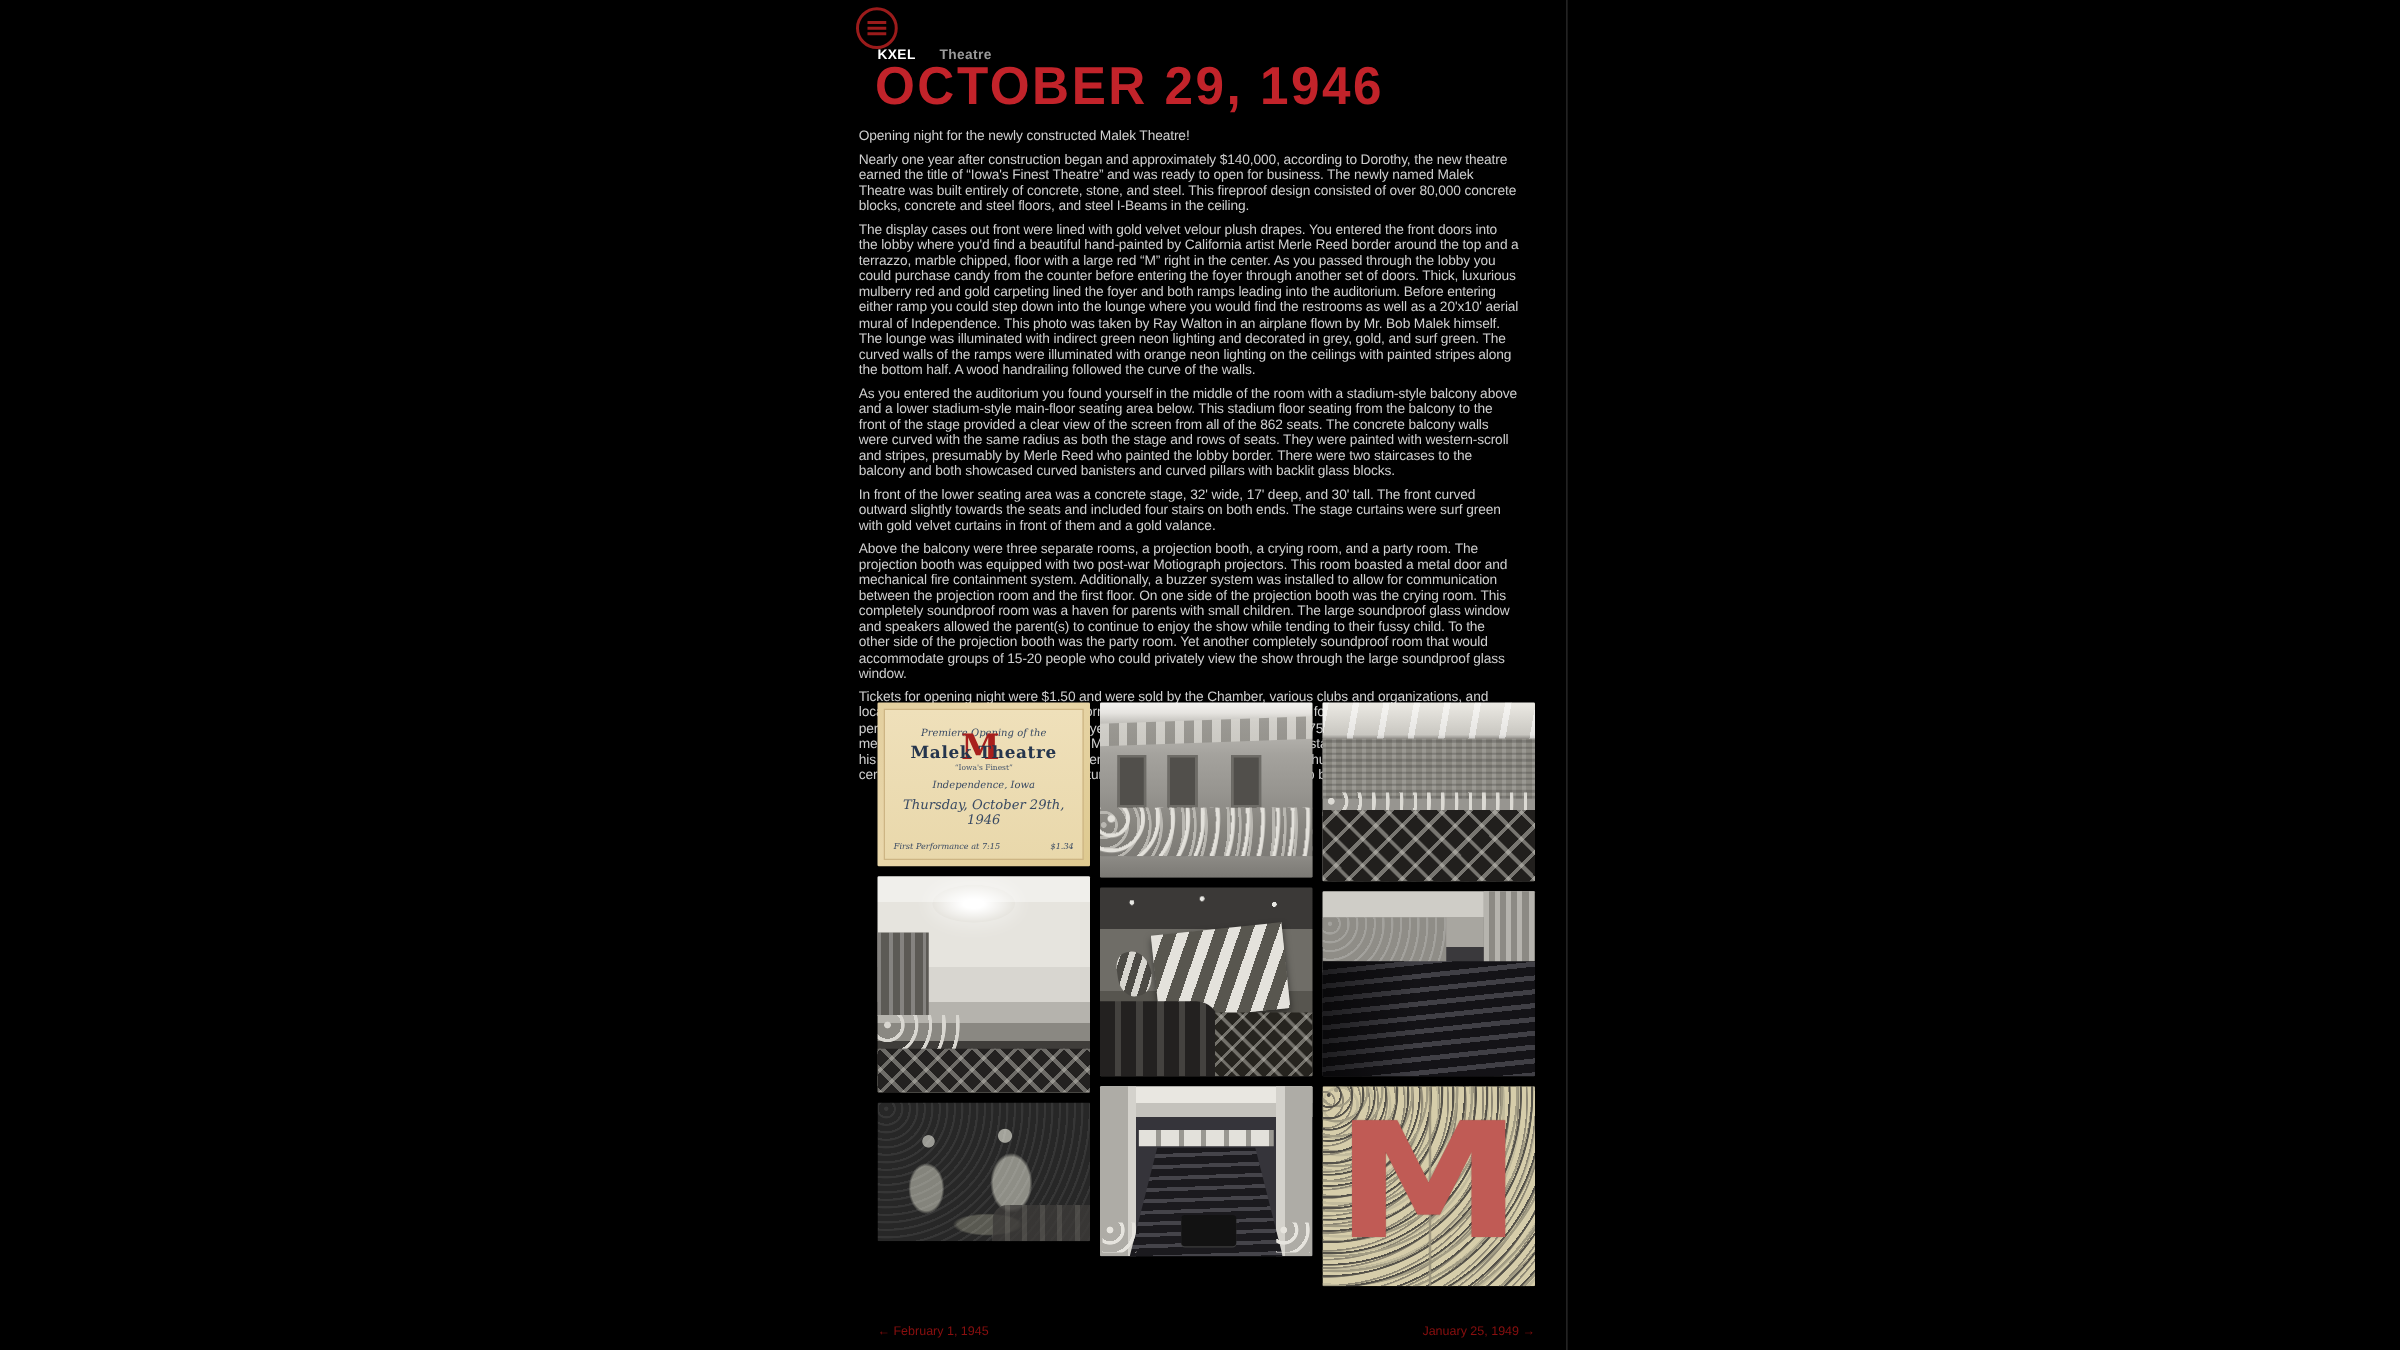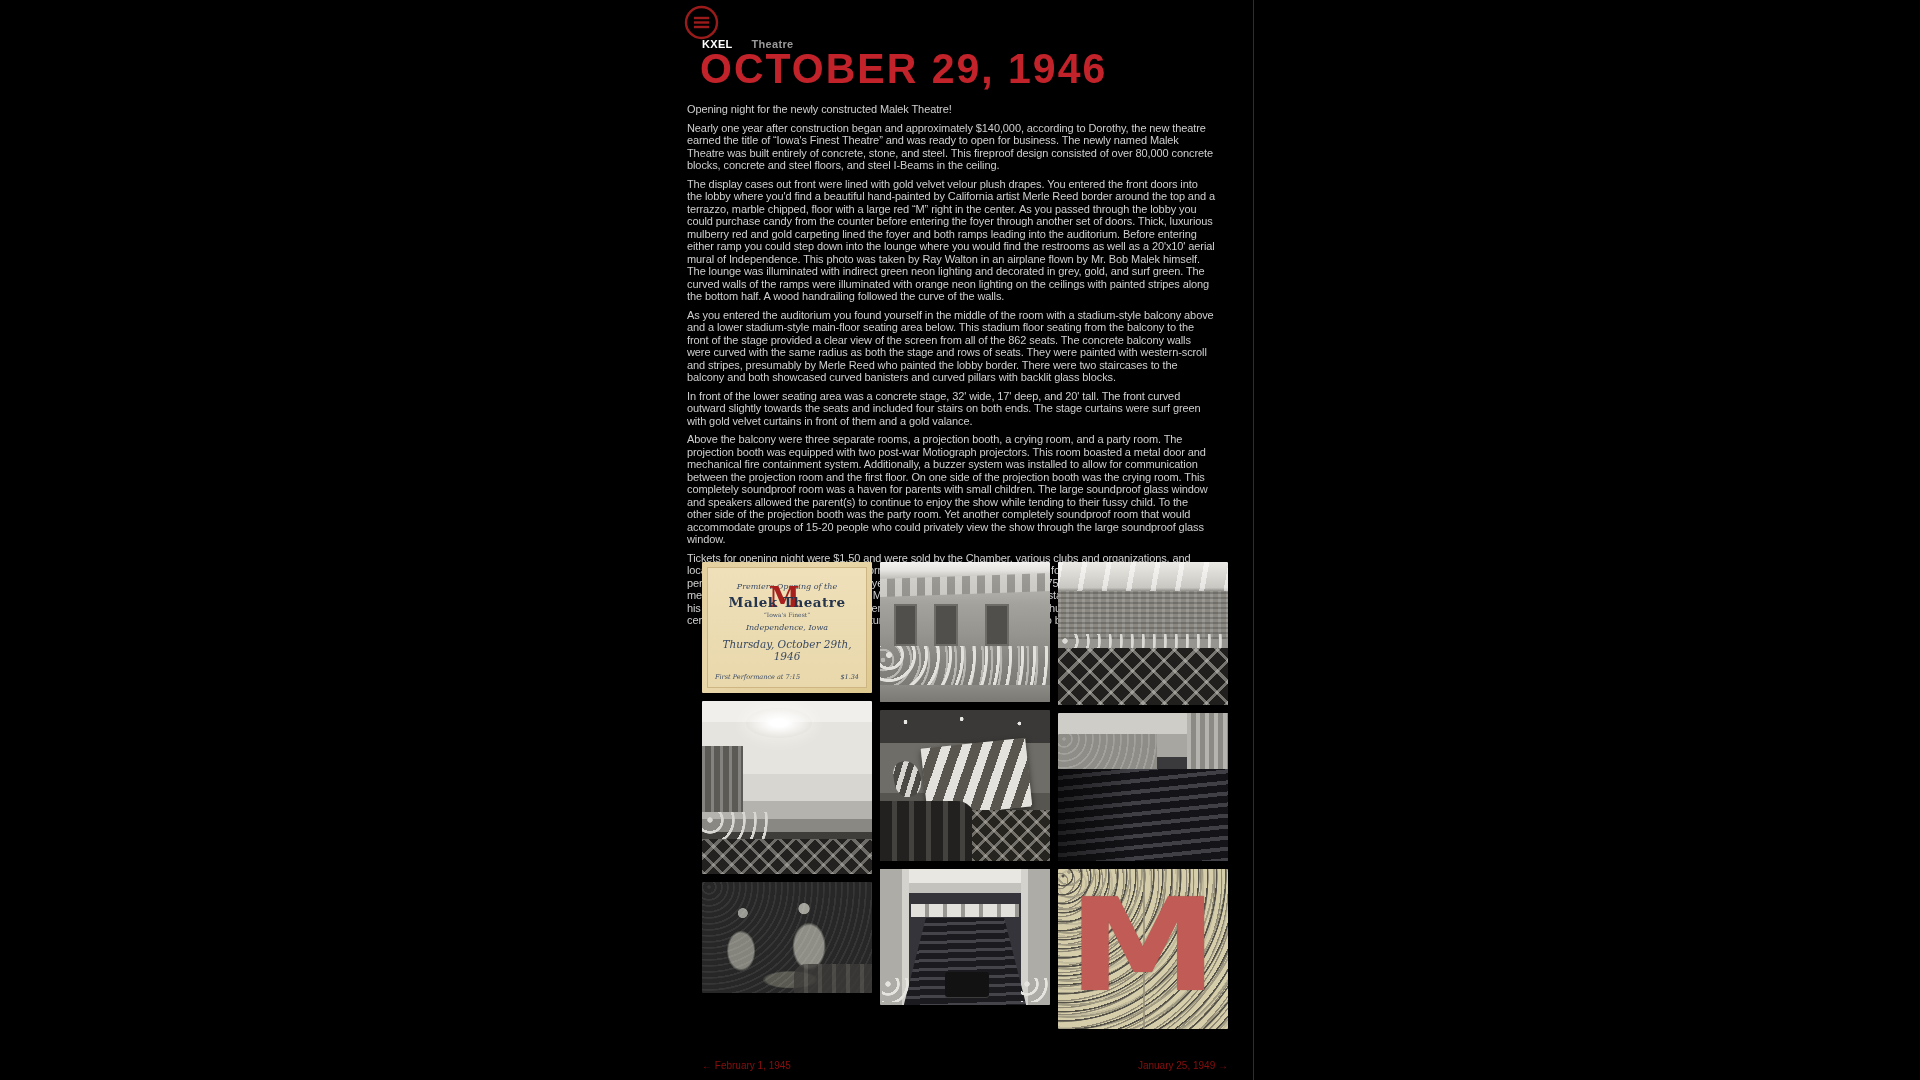--- a/index.html
+++ b/index.html
@@ -167,21 +167,21 @@
     <span class="b">KXEL</span><span class="l">Theatre</span>
   </div>
 
   <h1 class="page-title">OCTOBER 29, 1946</h1>
 
   <div class="article">
     <p>Opening night for the newly constructed Malek Theatre!</p>
     <p>Nearly one year after construction began and approximately $140,000, according to Dorothy, the new theatre earned the title of “Iowa's Finest Theatre” and was ready to open for business. The newly named Malek Theatre was built entirely of concrete, stone, and steel. This fireproof design consisted of over 80,000 concrete blocks, concrete and steel floors, and steel I-Beams in the ceiling.</p>
     <p>The display cases out front were lined with gold velvet velour plush drapes. You entered the front doors into the lobby where you'd find a beautiful hand-painted by California artist Merle Reed border around the top and a terrazzo, marble chipped, floor with a large red “M” right in the center. As you passed through the lobby you could purchase candy from the counter before entering the foyer through another set of doors. Thick, luxurious mulberry red and gold carpeting lined the foyer and both ramps leading into the auditorium. Before entering either ramp you could step down into the lounge where you would find the restrooms as well as a 20'x10' aerial mural of Independence. This photo was taken by Ray Walton in an airplane flown by Mr. Bob Malek himself. The lounge was illuminated with indirect green neon lighting and decorated in grey, gold, and surf green. The curved walls of the ramps were illuminated with orange neon lighting on the ceilings with painted stripes along the bottom half. A wood handrailing followed the curve of the walls.</p>
     <p>As you entered the auditorium you found yourself in the middle of the room with a stadium-style balcony above and a lower stadium-style main-floor seating area below. This stadium floor seating from the balcony to the front of the stage provided a clear view of the screen from all of the 862 seats. The concrete balcony walls were curved with the same radius as both the stage and rows of seats. They were painted with western-scroll and stripes, presumably by Merle Reed who painted the lobby border. There were two staircases to the balcony and both showcased curved banisters and curved pillars with backlit glass blocks.</p>
-    <p>In front of the lower seating area was a concrete stage, 32' wide, 17' deep, and 20' tall. The front curved outward slightly towards the seats and included four stairs on both ends. The stage curtains were surf green with gold velvet curtains in front of them and a gold valance.</p>
+    <p>In front of the lower seating area was a concrete stage, 32' wide, 17' deep, and 30' tall. The front curved outward slightly towards the seats and included four stairs on both ends. The stage curtains were surf green with gold velvet curtains in front of them and a gold valance.</p>
     <p>Above the balcony were three separate rooms, a projection booth, a crying room, and a party room. The projection booth was equipped with two post-war Motiograph projectors. This room boasted a metal door and mechanical fire containment system. Additionally, a buzzer system was installed to allow for communication between the projection room and the first floor. On one side of the projection booth was the crying room. This completely soundproof room was a haven for parents with small children. The large soundproof glass window and speakers allowed the parent(s) to continue to enjoy the show while tending to their fussy child. To the other side of the projection booth was the party room. Yet another completely soundproof room that would accommodate groups of 15-20 people who could privately view the show through the large soundproof glass window.</p>
     <p>Tickets for opening night were $1.50 and were sold by the Chamber, various clubs and organizations, and local stores across town. The first performance was scheduled for 7:15 p.m. followed by a second performance at 9:15 p.m. The lobby, foyer, and lounge were lined with over 75 bouquets of flowers from local merchants. The program included Ann Moline who was an organist at radio station WMT, Dave Townsend and his dance orchestra, a live opening ceremony broadcast over KXEL, and Arthur Brayton as master of ceremonies from Des Moines. The feature film for the night was “It's Great to be Young.”</p>
   </div>
 
   <div class="gallery">
 
     <div class="gcol">
       <div class="ph ph-program">
         <div class="prog-inner">
           <div class="prog-l1">Premiere Opening of the</div>

